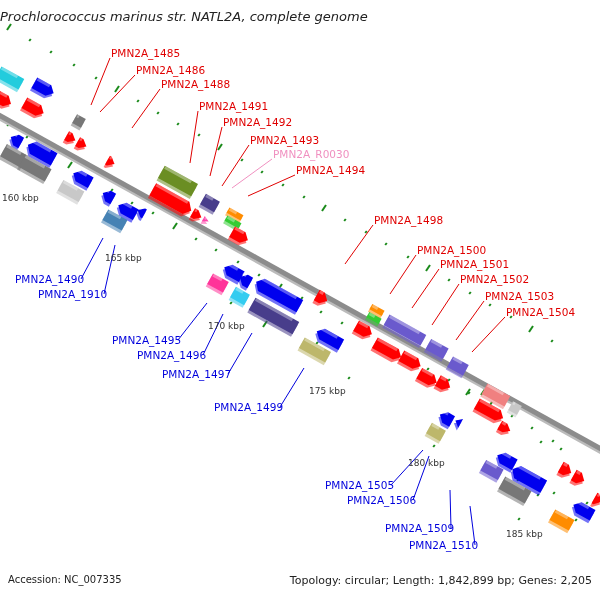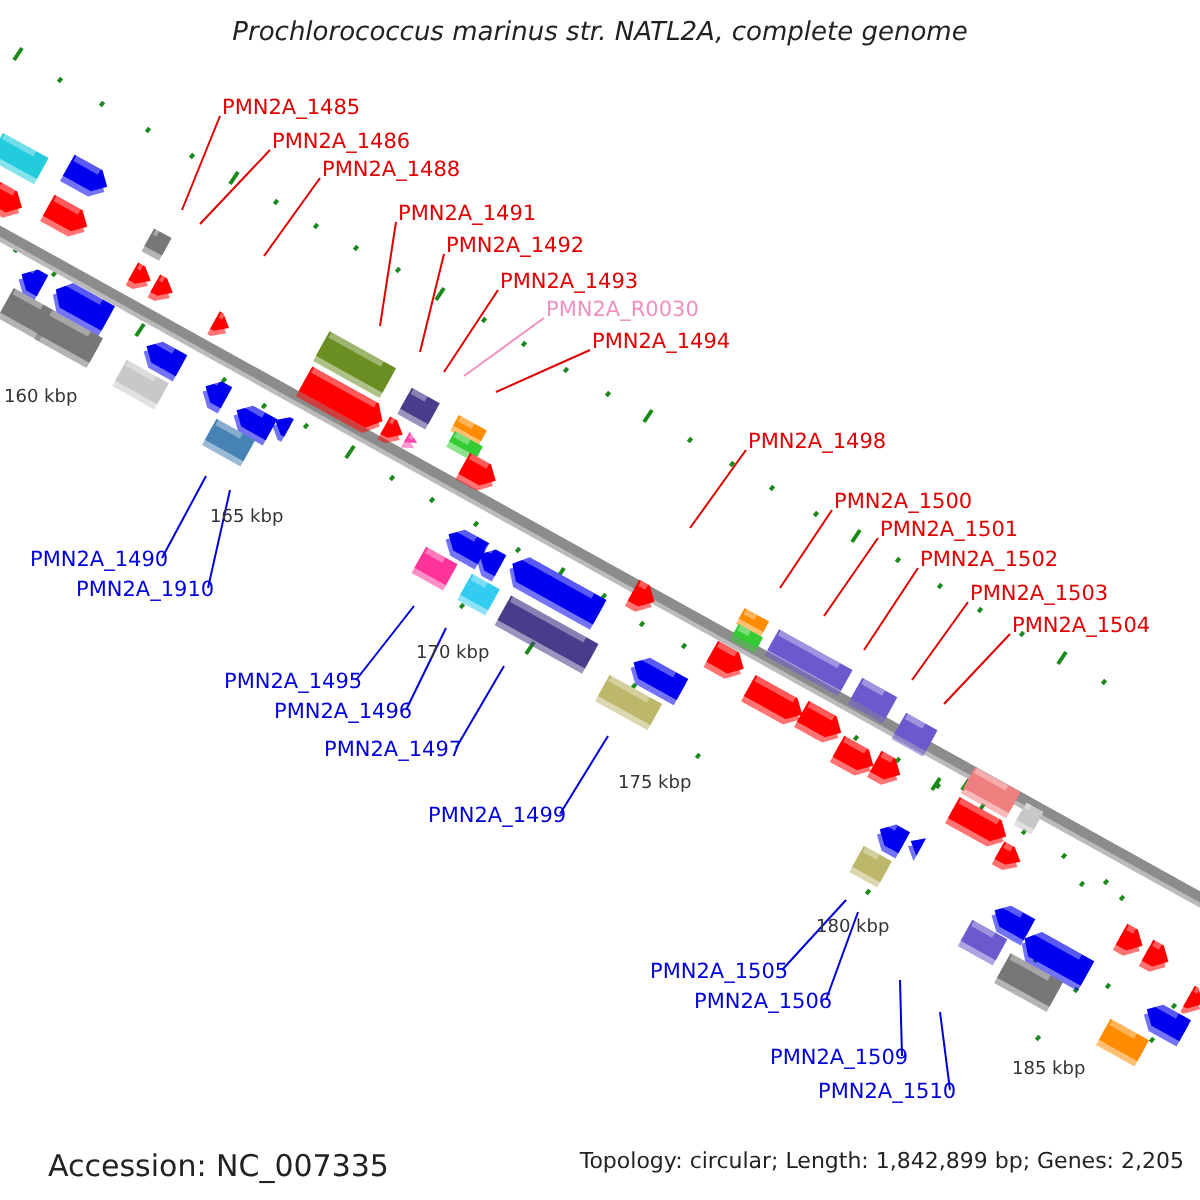--- a/index.html
+++ b/index.html
@@ -1,18 +1,18 @@
 <!DOCTYPE html>
 <html><head>
 <meta charset="utf-8">
 <style>
   html, body { margin: 0; padding: 0; background: #ffffff; }
   body { width: 600px; height: 600px; position: relative; overflow: hidden; font-family: "DejaVu Sans", sans-serif; }
-  #title { position: absolute; top: 9px; left: 0; width: 600px; text-align: center; font-style: italic; font-size: 13px; color: #222; }
-  #footer-left { position: absolute; top: 574px; left: 24px; font-size: 15px; color: #222; }
+  #title { position: absolute; top: 9px; left: 0; width: 600px; text-align: left; font-style: italic; font-size: 13px; color: #222; }
+  #footer-left { position: absolute; top: 574px; left: 8px; font-size: 10px; color: #222; }
   #footer-right { position: absolute; top: 574px; right: 8px; font-size: 11px; color: #222; }
   svg#map { position: absolute; left: 0; top: 0; }
   .lbl { font-family: "DejaVu Sans", sans-serif; font-size: 10.5px; }
   .tick-lbl { font-family: "DejaVu Sans", sans-serif; font-size: 9px; fill: #333; }
 </style>
 </head>
 <body>
 
 <div id="title">Prochlorococcus marinus str. NATL2A, complete genome</div>
 

